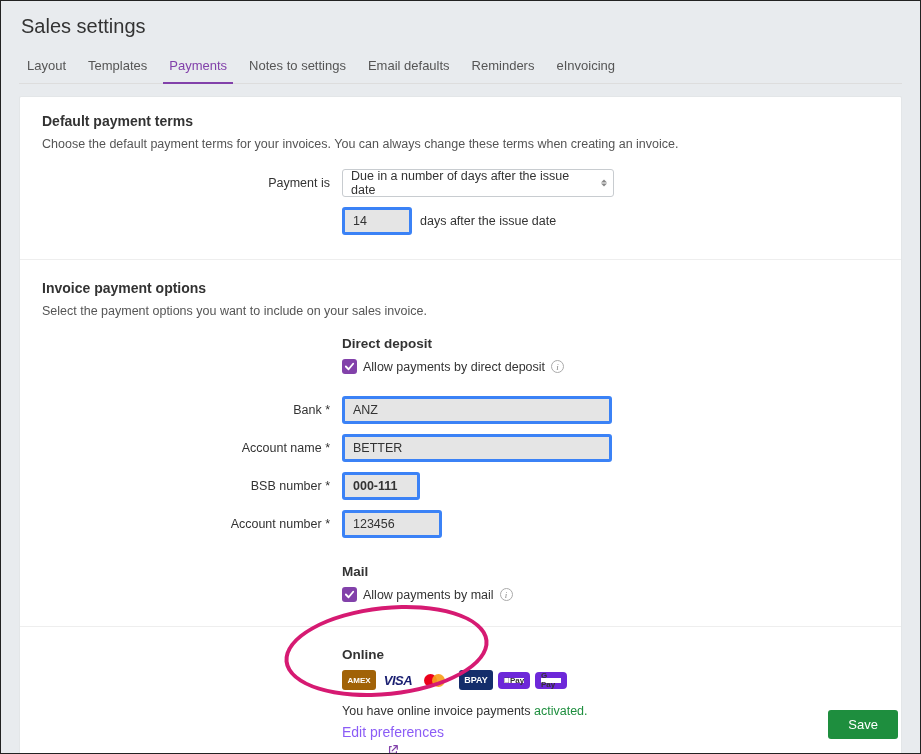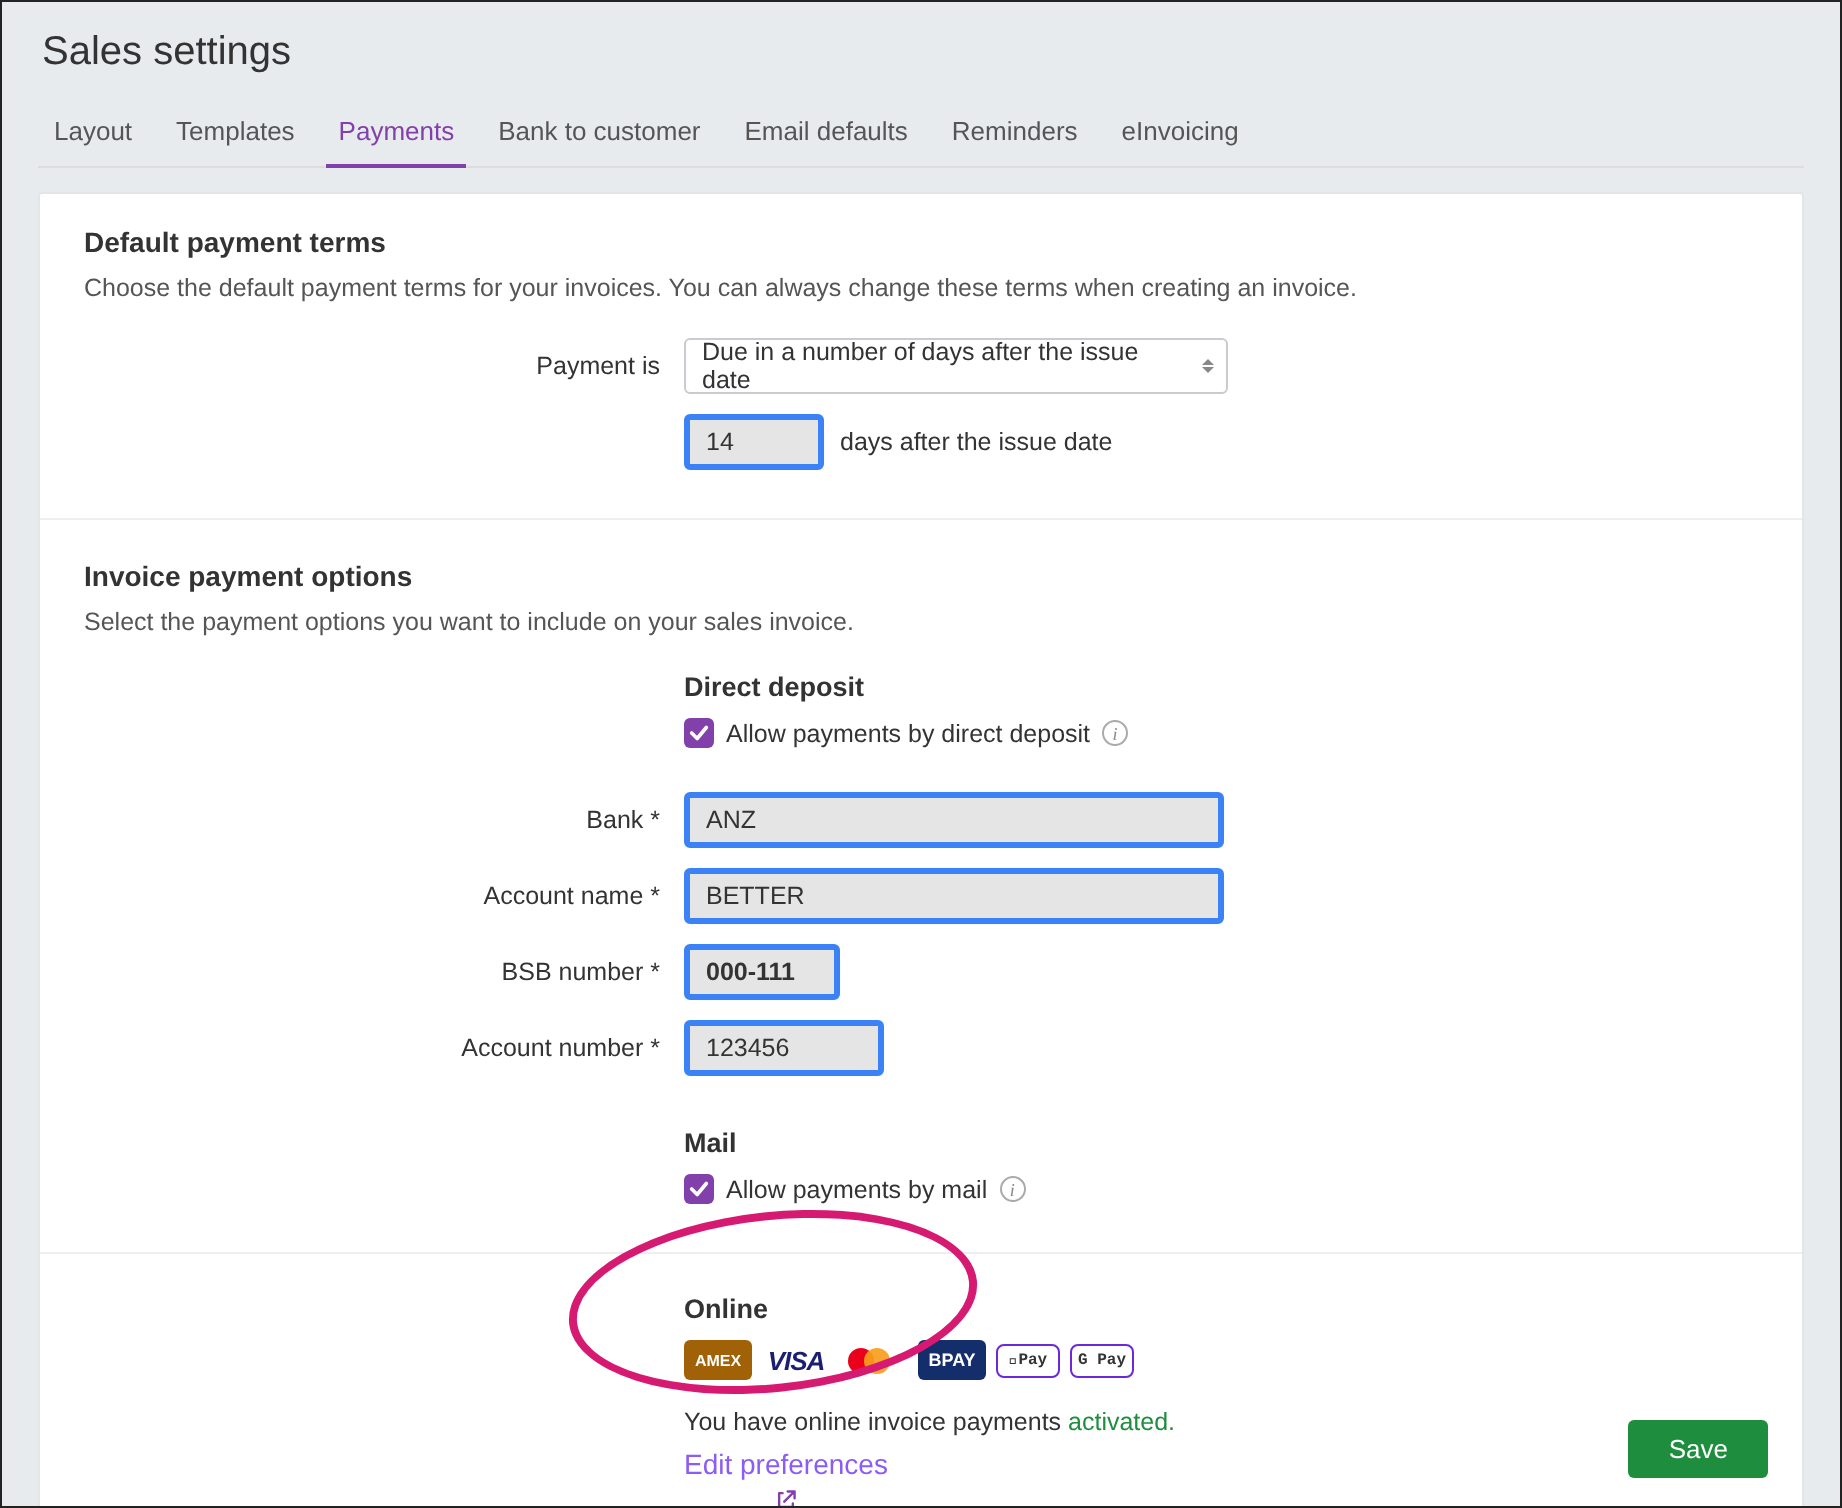--- a/index.html
+++ b/index.html
@@ -159,58 +159,58 @@
     display:inline-flex; align-items:center; justify-content:center;
     font-size:9px; font-weight:700;
   }
   .amex{background:#a16207;color:#fff;font-size:8px;}
   .visa{color:#1a1f71;border:1px solid #fff;font-style:italic;font-size:13px;font-weight:800;letter-spacing:-0.5px;}
   .mc{position:relative;}
   .mc::before,.mc::after{content:"";position:absolute;width:13px;height:13px;border-radius:50%;top:3.5px;}
   .mc::before{background:#eb001b;left:4px;}
   .mc::after{background:#f79e1b;left:12px;mix-blend-mode:normal;opacity:0.92;}
   .bpay{background:#142d6b;color:#fff;font-size:9px;}
-  .apay,.gpay{border:1px solid #6d28d9;border-radius:4px;width:32px;height:17px;font-size:8px;color:#333;background:#fff;font-family:Liberation Mono, monospace;}
+  .apay,.gpay{border:6px solid #6d28d9;border-radius:4px;width:32px;height:17px;font-size:8px;color:#333;background:#fff;}
   .status-line{font-size:12.5px;}
   .status-line .act{color:#1e8e3e;}
   .edit-link{color:#8b5cf6;font-size:14px;margin-top:6px;display:inline-flex;align-items:center;gap:4px;cursor:pointer;flex-direction:column;}
   .ext-icon svg{display:block;}
   .circle-annotation{
     position:absolute;
     width:205px;height:90px;
     border:4px solid #d61a72;
     border-radius:50%;
     transform: rotate(-6deg);
     left:283px; top:605px;
     pointer-events:none;
   }
   .save-btn{
     position:absolute;
-    right:36px; bottom:14px;
+    right:22px; bottom:14px;
     background:#1e8e3e;
     color:#fff;
     border:none;
     border-radius:3px;
     padding:7px 20px;
     font-size:13px;
     cursor:pointer;
   }
   .after-label{font-size:12.5px;color:#333;margin-left:8px;}
 </style>
 </head>
 <body>
 
 <div class="page">
   <h1 class="page-title">Sales settings</h1>
 
   <div class="tabs">
     <div class="tab">Layout</div>
     <div class="tab">Templates</div>
     <div class="tab active">Payments</div>
-    <div class="tab">Bank to customer</div>
+    <div class="tab">Notes to settings</div>
     <div class="tab">Email defaults</div>
     <div class="tab">Reminders</div>
     <div class="tab">eInvoicing</div>
   </div>
 
   <div class="card">
 
     <div class="section-title">Default payment terms</div>
     <div class="section-desc">Choose the default payment terms for your invoices. You can always change these terms when creating an invoice.</div>
 

